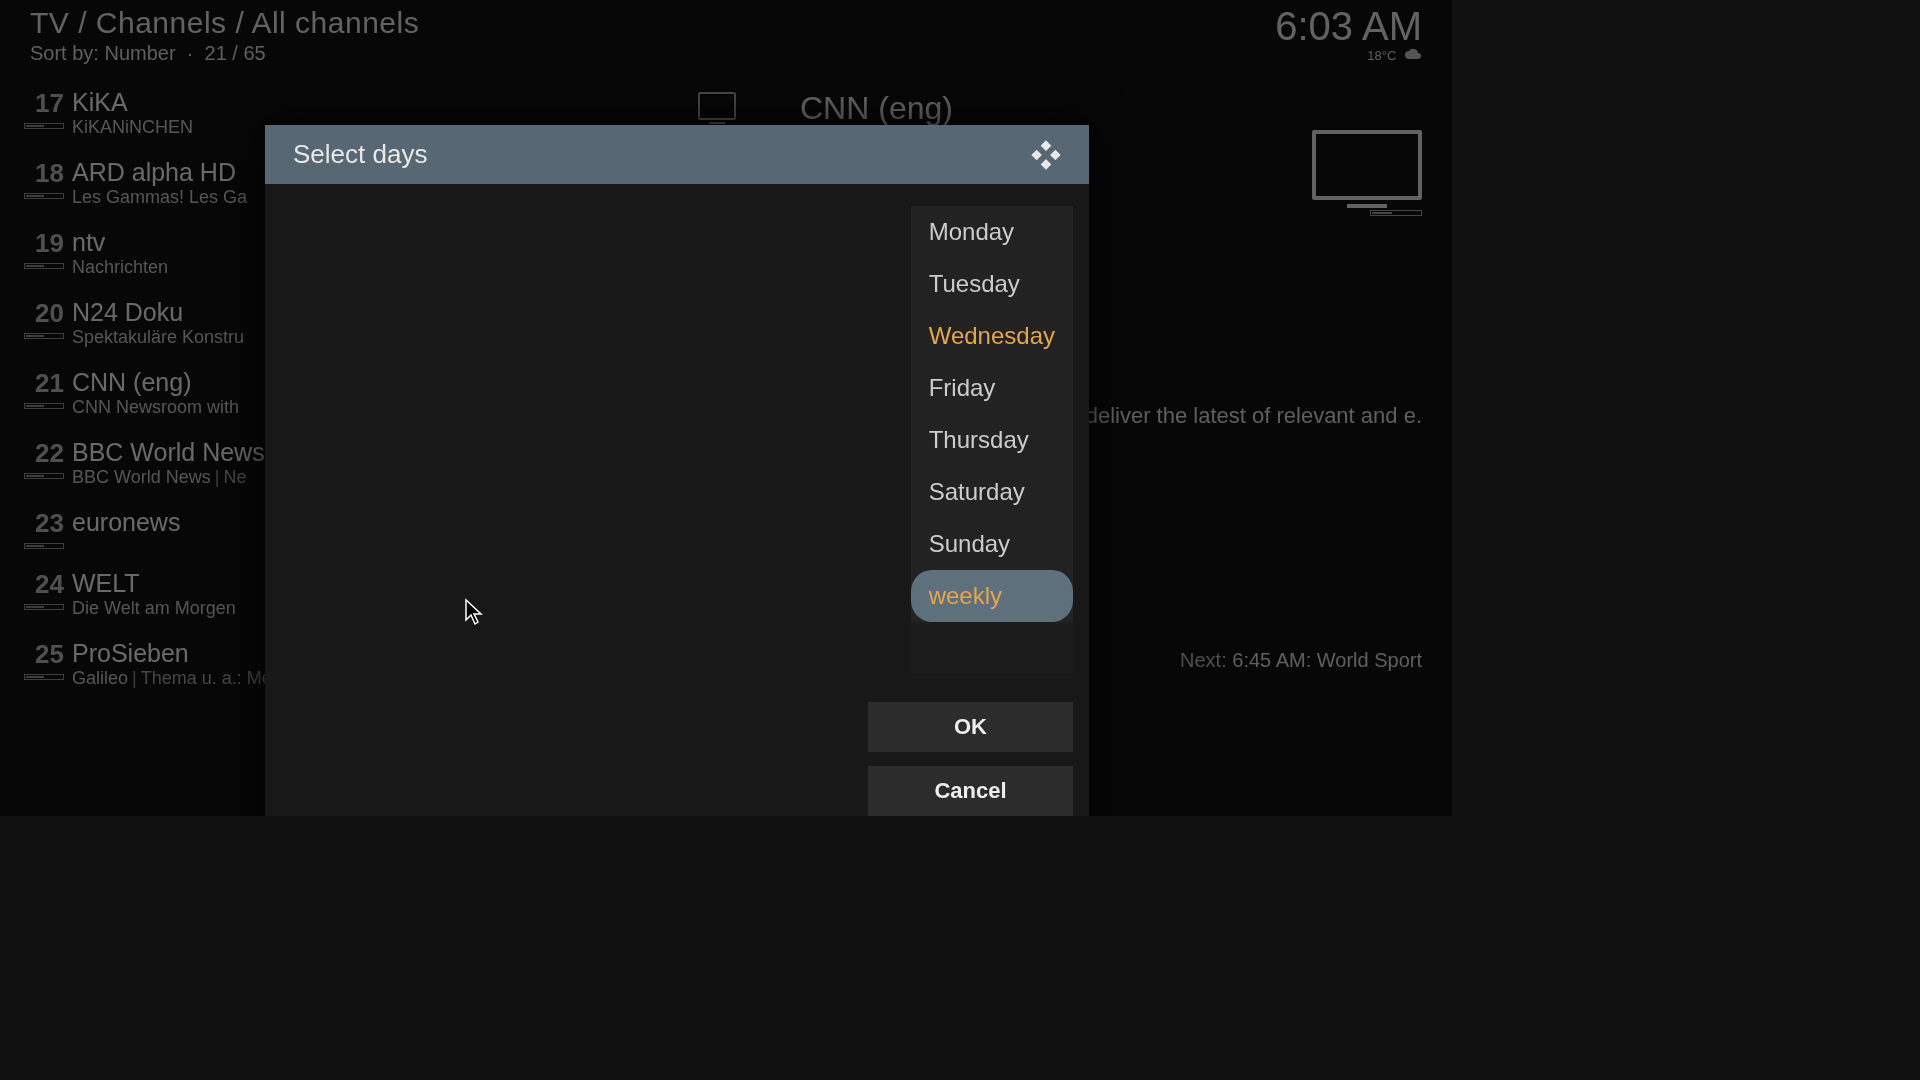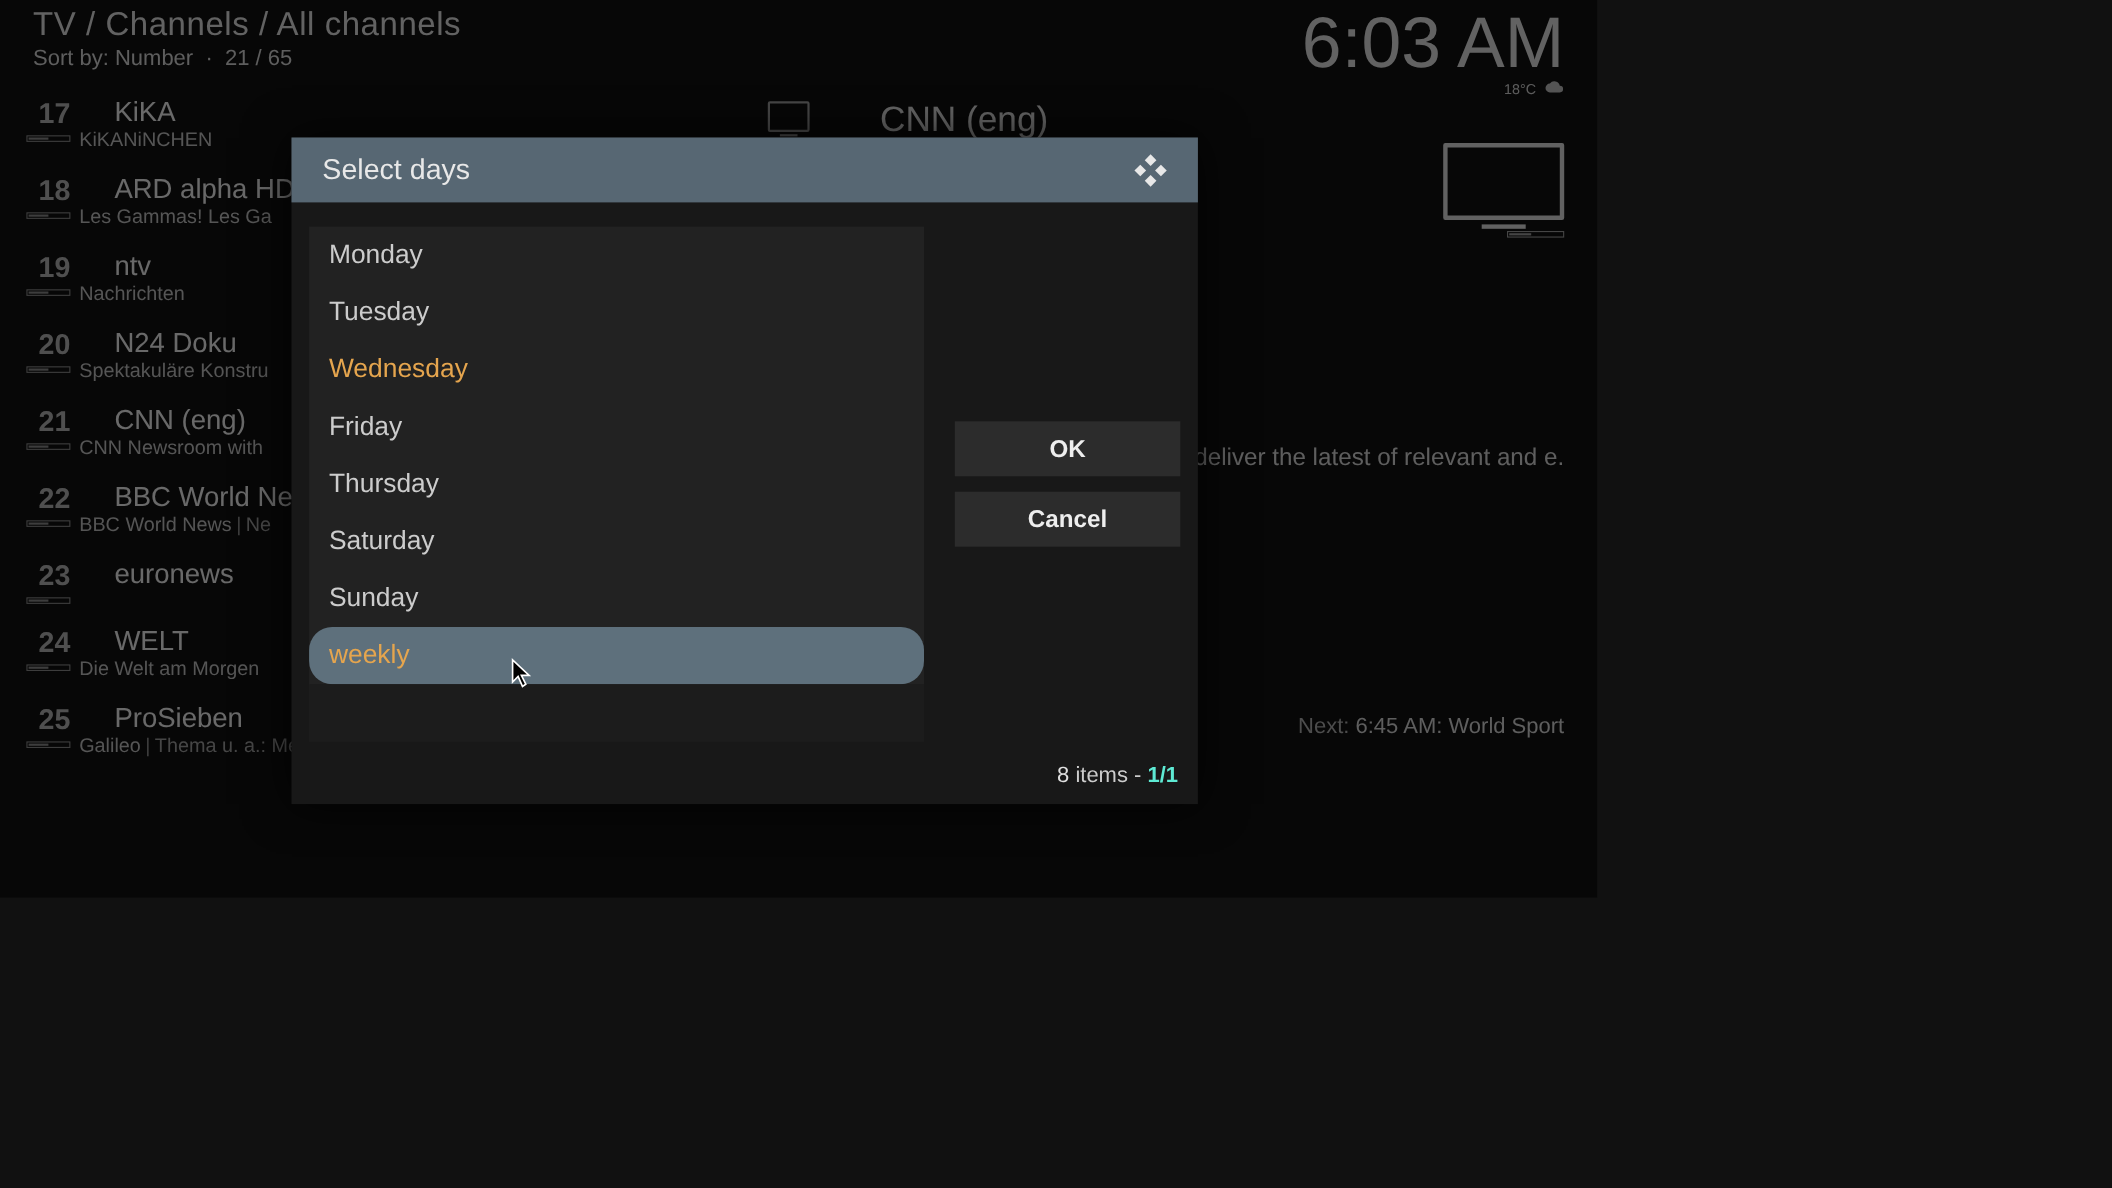--- a/index.html
+++ b/index.html
@@ -8,30 +8,30 @@
     background:#111; color:#ccc;
     position:relative; overflow:hidden;
   }
   .dim-overlay { position:absolute; inset:0; background:rgba(0,0,0,0.55); pointer-events:none; }
 
   
   .header { position:absolute; top:6px; left:30px; right:30px; }
   .crumb  { font-size:30px; font-weight:300; color:#d9d9d9; letter-spacing:0.5px; }
   .sortline { font-size:20px; color:#d0d0d0; margin-top:2px; }
   .clock  { position:absolute; top:0; right:0; text-align:right; }
-  .clock .time { font-size:65px; font-weight:300; color:#d9d9d9; line-height:1; }
+  .clock .time { font-size:40px; font-weight:300; color:#d9d9d9; line-height:1; }
   .clock .weather { font-size:13px; color:#ccc; margin-top:2px; }
   .weather .wicon { display:inline-block; margin-left:4px; vertical-align:middle; }
 
   
   .channels { position:absolute; top:80px; left:24px; width:720px; }
   .ch-row { display:flex; align-items:flex-start; gap:8px; padding:8px 0 12px; }
   .ch-num { width:40px; text-align:right; font-size:26px; font-weight:600; color:#b0b0b0; }
   .ch-body { flex:1; overflow:hidden; }
-  .ch-name { font-size:25px; font-weight:500; color:#e8e8e8; display:flex; align-items:center; gap:6px;margin-left:32px; }
+  .ch-name { font-size:25px; font-weight:500; color:#e8e8e8; display:flex; align-items:center; gap:6px; }
   .ch-prog { font-size:18px; color:#bdbdbd; white-space:nowrap; overflow:hidden; text-overflow:ellipsis; }
   .ch-prog .sep { color:#888; padding:0 4px; }
   .ch-prog .next { color:#9c9c9c; }
   .bar { width:40px; height:6px; border:1px solid #888; margin-top:4px; position:relative; }
   .bar::after { content:""; position:absolute; left:1px; top:1px; bottom:1px; width:18px; background:#888; }
   .tv-ico { position:absolute; right:8px; width:38px; height:28px; border:2px solid #9e9e9e; border-radius:2px; }
   .tv-ico::after { content:""; position:absolute; bottom:-6px; left:50%; transform:translateX(-50%); width:16px; height:2px; background:#9e9e9e; }
 
   
   .details { position:absolute; top:90px; left:800px; right:30px; }
@@ -50,21 +50,21 @@
     position:absolute; top:125px; left:265px; width:824px;
     background:#181818; box-shadow:0 0 40px rgba(0,0,0,0.8);
     z-index:10;
   }
   .modal-hdr {
     background:#576773; color:#e8e8e8; font-size:26px; font-weight:500;
     padding:14px 28px; display:flex; justify-content:space-between; align-items:center;
   }
   .kodi-logo { width:30px; height:30px; position:relative; }
   .kodi-logo svg { width:30px; height:30px; }
-  .modal-body { display:flex; padding:22px 16px 16px; gap:28px; align-items:center; }
+  .modal-body { display:flex; padding:22px 16px 16px; gap:28px; align-items:flex-end;flex-direction:column; }
   .daylist { flex:1; background:#222; }
   .day {
     font-size:24px; color:#ccc; padding:12px 18px;
     cursor:pointer;
   }
   .day.selected { color:#e5a54e; }
   .day.highlight { background:#5e707c; color:#e5a54e;border-radius:21px; }
   .day.filler { height:52px; background:#1c1c1c; }
   .btncol { width:205px; display:flex; flex-direction:column; gap:14px; }
   .dlg-btn {

